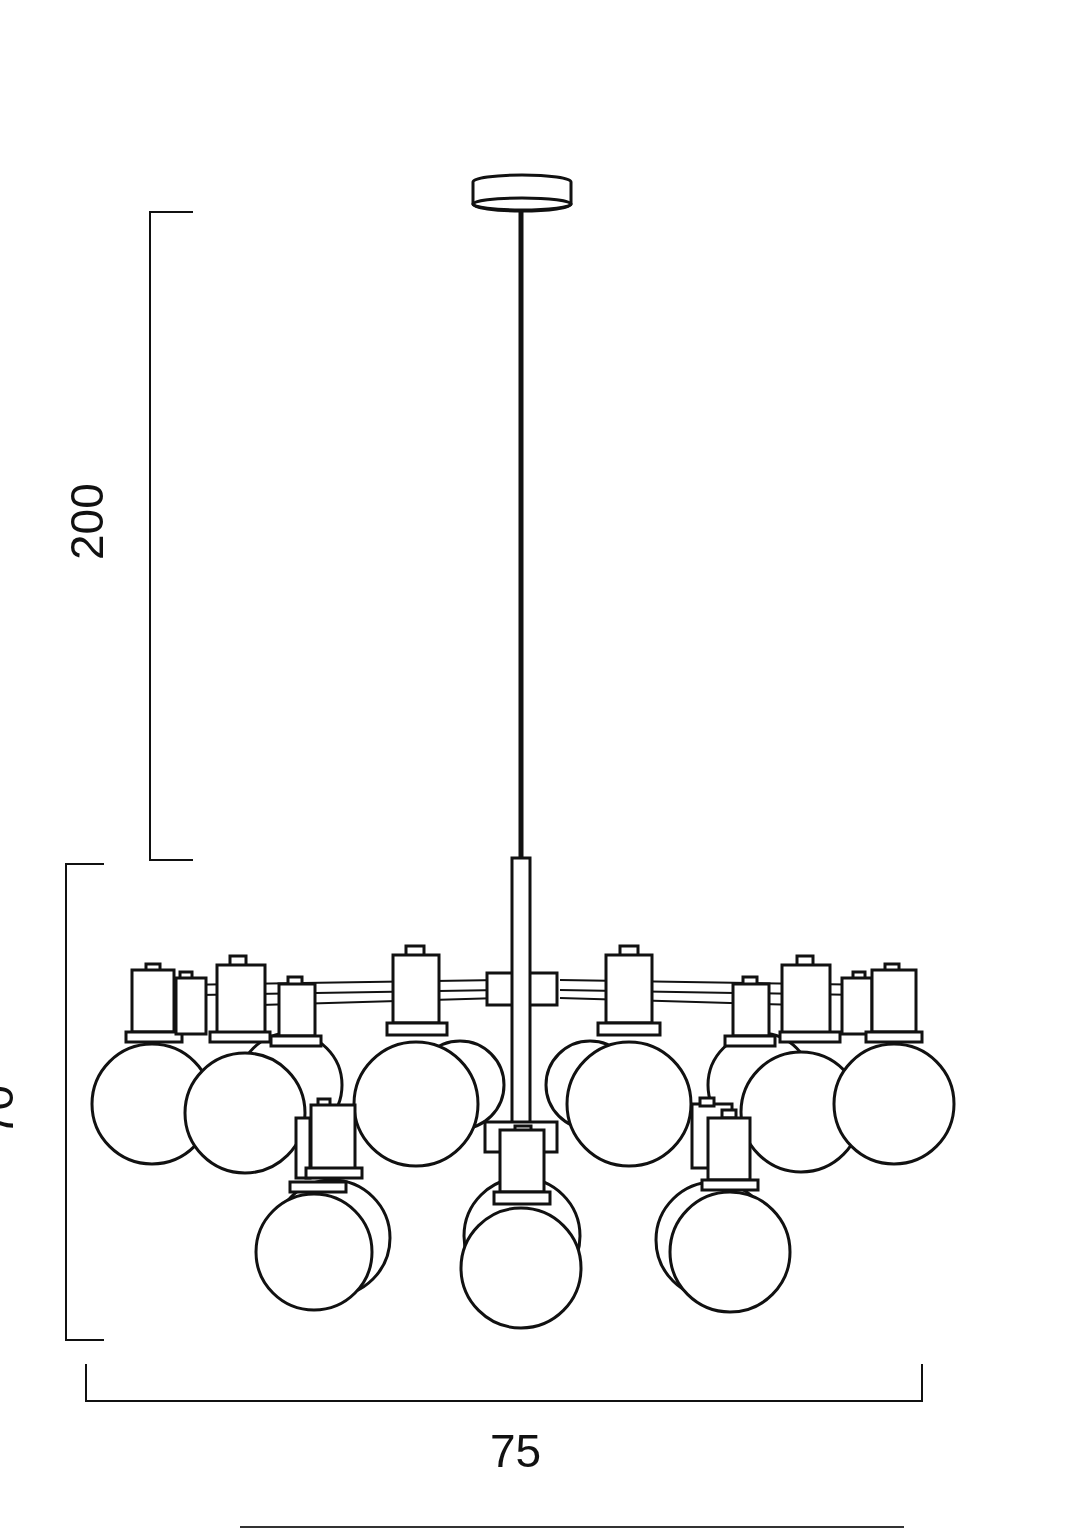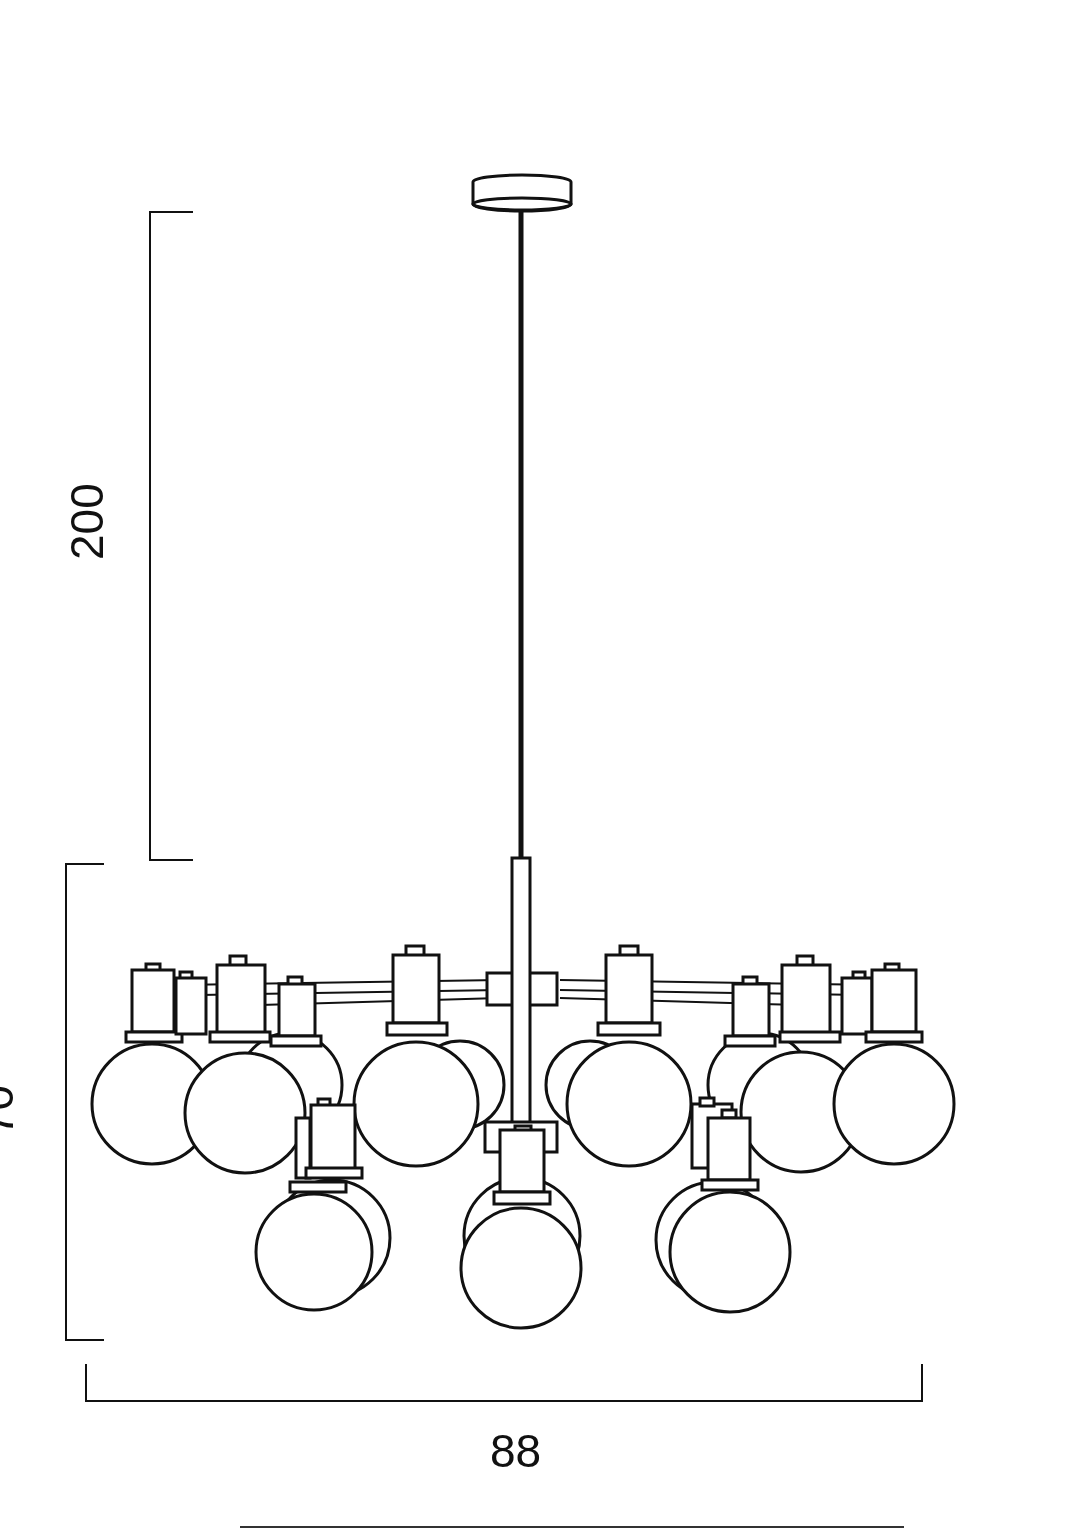--- a/index.html
+++ b/index.html
@@ -153,13 +153,13 @@
       <rect class="solid" x="722" y="1110" width="14" height="8"></rect>
       <rect class="solid" x="708" y="1118" width="42" height="62"></rect>
       <rect class="solid" x="702" y="1180" width="56" height="10"></rect>
       <circle class="solid" cx="730" cy="1252" r="60"></circle>
     </g>
   </g>
 </svg>
 
 <div class="label label-drop">200</div>
 <div class="label label-height">70</div>
-<div class="label label-width">88</div>
+<div class="label label-width">75</div>
 
 </body></html>

